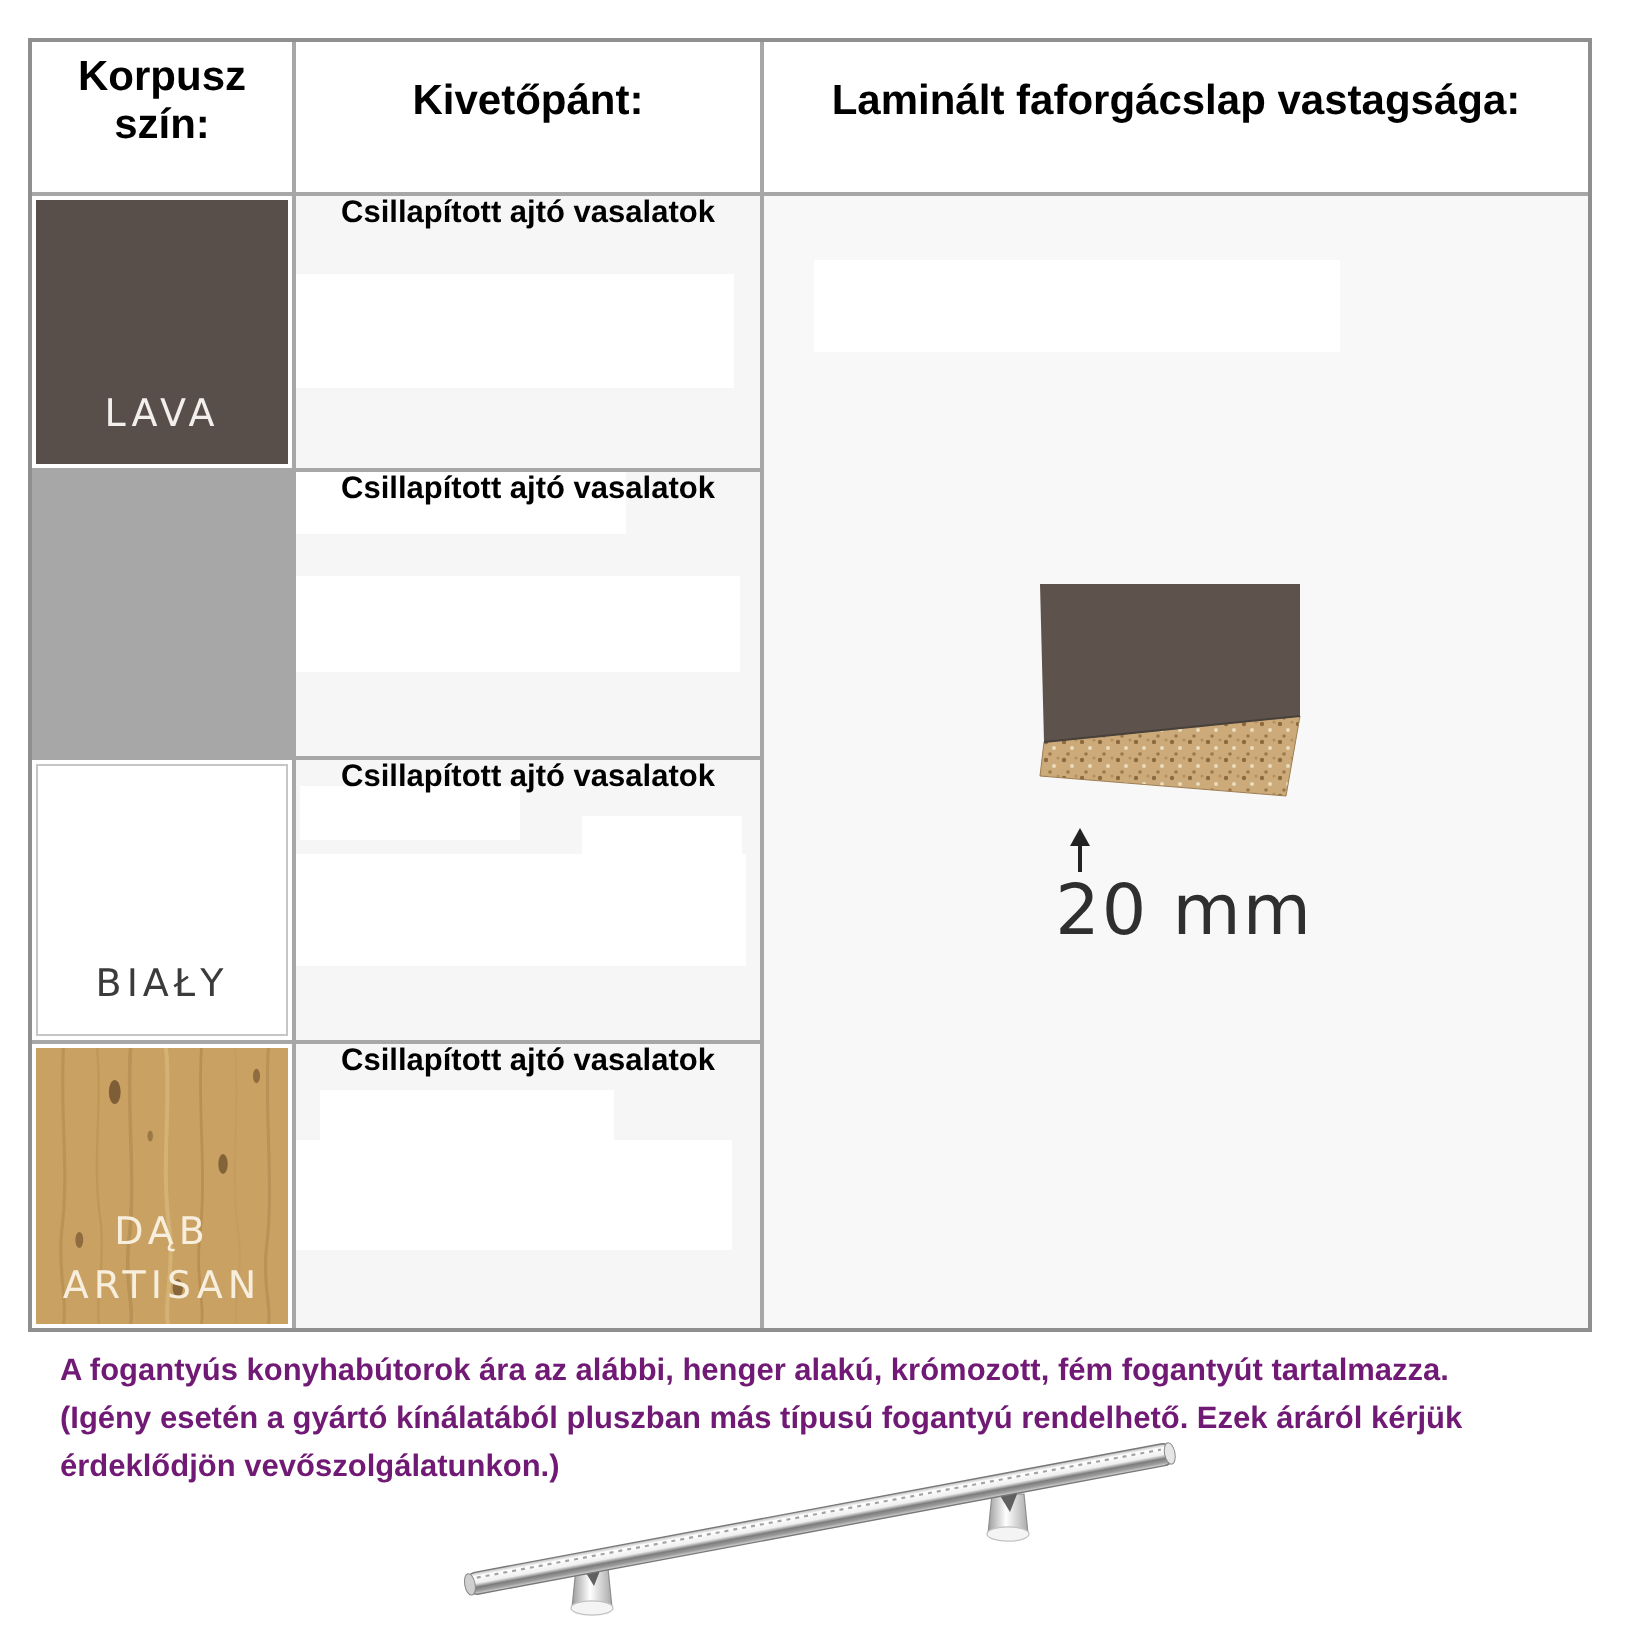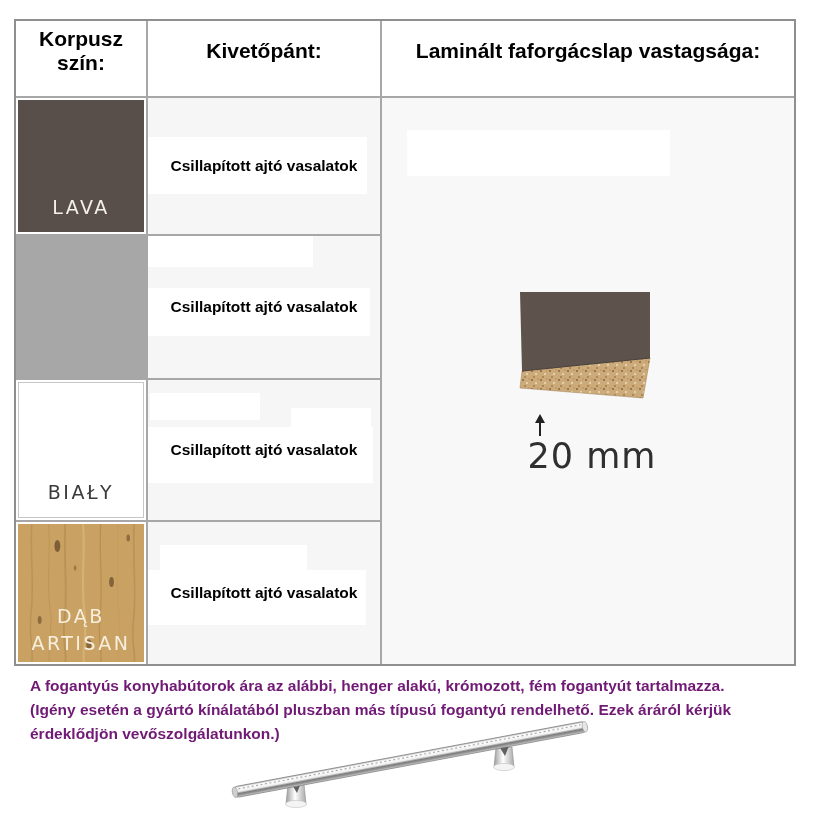--- a/index.html
+++ b/index.html
@@ -36,21 +36,21 @@
     position:relative; z-index:2;
     font-family:"DejaVu Sans", sans-serif; font-size:19px; letter-spacing:2.5px;
     text-align:center; line-height:1.45; margin-bottom:10px;
   }
   .lbl-light { color:#f2efec; }
   .lbl-dark  { color:#3b3b3b; }
   .lbl-cream { color:#f7eedd; margin-bottom:4px; max-width:120px; }
   .wood-svg { position:absolute; inset:0; width:100%; height:100%; z-index:1; }
 
   .hinge-cell {
-    background:#f7f6f6; display:flex; align-items:center; justify-content:center;
+    background:#f7f6f6; display:flex; align-items:flex-start; justify-content:center;
   }
   .r1c2{grid-area:2/2;} .r2c2{grid-area:3/2;} .r3c2{grid-area:4/2;} .r4c2{grid-area:5/2;}
   .hinge-text {
     position:relative; z-index:2; font-weight:bold; font-size:15.5px; color:#000;
     text-align:center; padding:0 2px;
   }
   .patch { position:absolute; background:#ffffff; z-index:1; }
 
   .board-cell { grid-area:2/3/6/4; background:#f8f8f8; }
   .board-svg  { position:absolute; left:130px; top:190px; }

